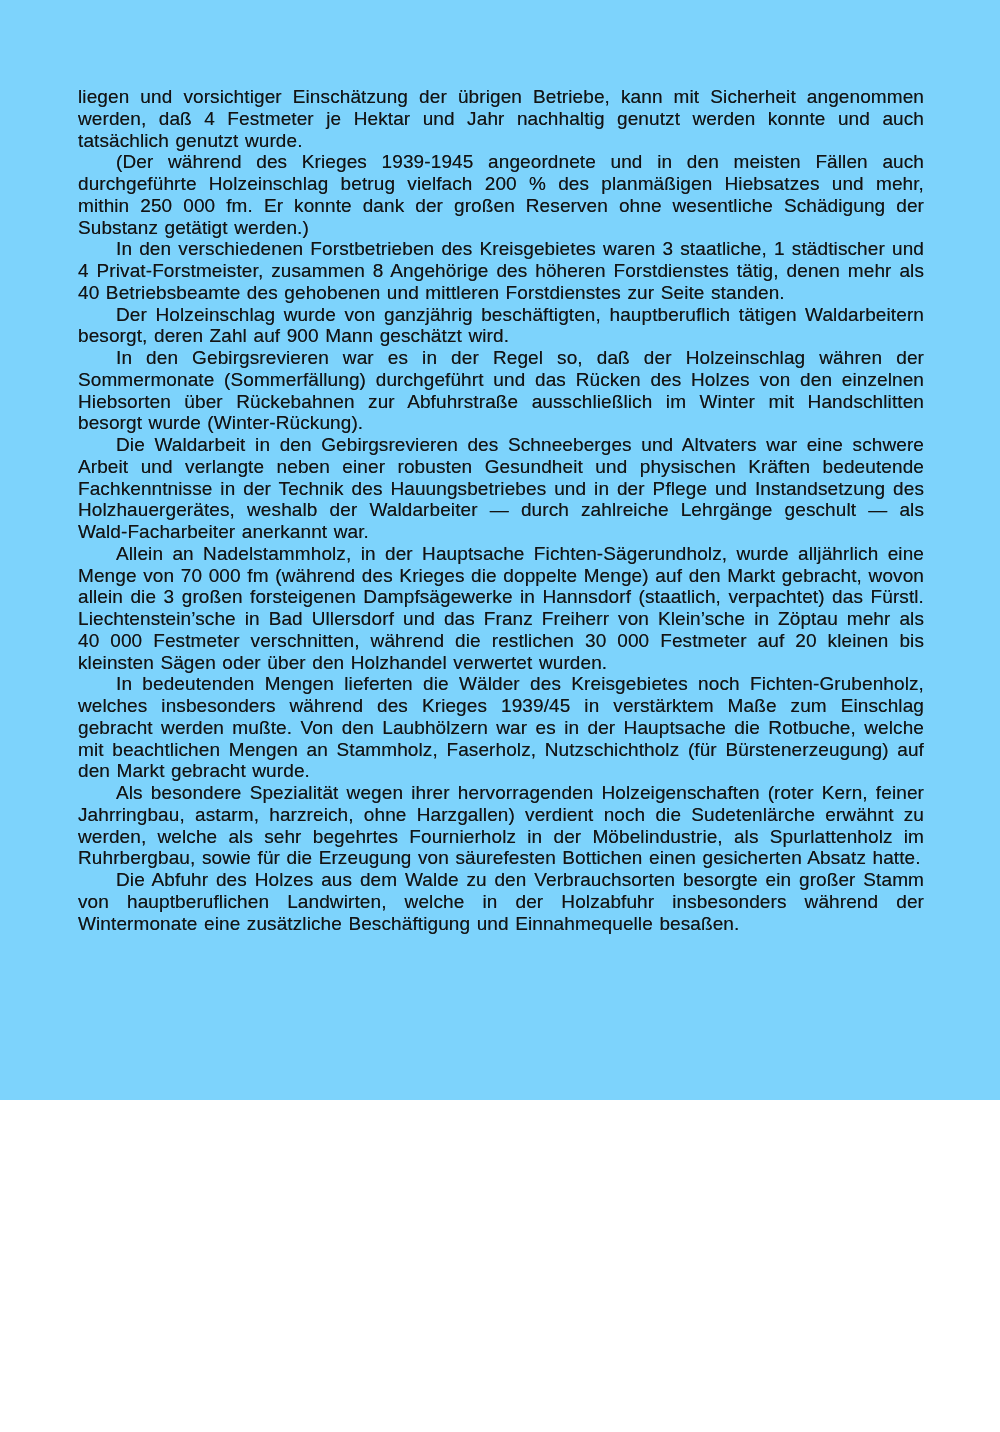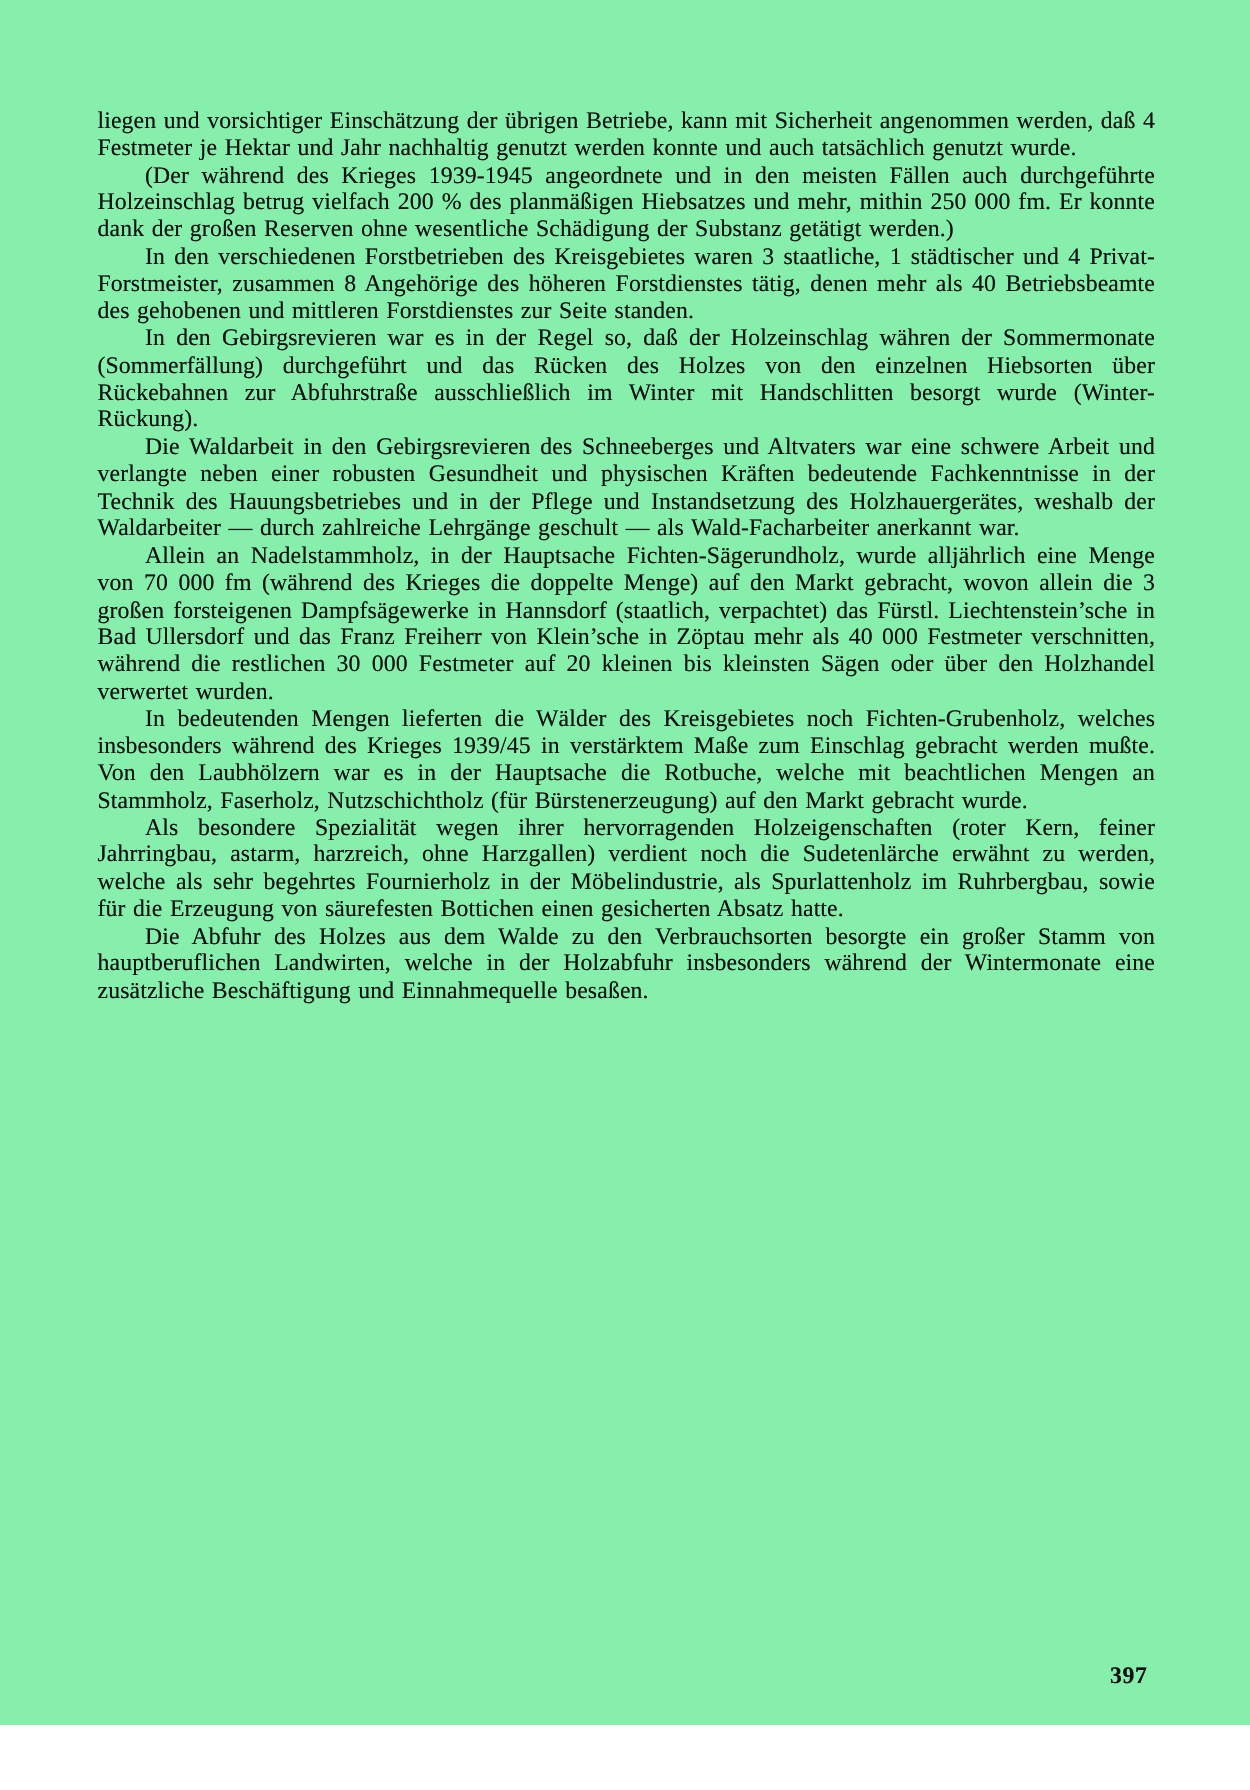--- a/index.html
+++ b/index.html
@@ -3,24 +3,24 @@
 <meta charset="utf-8">
 <style>
   html, body {
     margin: 0;
     padding: 0;
     background: #ffffff;
   }
   .page {
     position: relative;
     width: 1000px;
-    height: 1380px;
-    background: #86efac;
+    height: 1100px;
+    background: #7dd3fc;
     overflow: hidden;
-    font-family: Liberation Serif, serif;
+    font-family: Liberation Sans, sans-serif;
     color: #131313;
   }
   .text-block {
     position: absolute;
     left: 78px;
     top: 86px;
     width: 846px;
     font-size: 19px;
     line-height: 21.75px;
     text-align: justify;
@@ -51,20 +51,21 @@
   }
 </style>
 </head>
 <body>
 
 <div class="page">
   <div class="text-block">
     <p class="cont">liegen und vorsichtiger Einschätzung der übrigen Betriebe, kann mit Sicherheit angenommen werden, daß 4 Festmeter je Hektar und Jahr nachhaltig genutzt werden konnte und auch tatsächlich genutzt wurde.</p>
     <p>(Der während des Krieges 1939-1945 angeordnete und in den meisten Fällen auch durchgeführte Holzeinschlag betrug vielfach 200 % des planmäßigen Hiebsatzes und mehr, mithin 250&nbsp;000 fm. Er konnte dank der großen Reserven ohne wesentliche Schädigung der Substanz getätigt werden.)</p>
     <p>In den verschiedenen Forstbetrieben des Kreisgebietes waren 3 staatliche, 1 städtischer und 4 Privat-Forstmeister, zusammen 8 Angehörige des höheren Forstdienstes tätig, denen mehr als 40 Betriebsbeamte des gehobenen und mittleren Forstdienstes zur Seite standen.</p>
+    <p>Der Holzeinschlag wurde von ganzjährig beschäftigten, hauptberuflich tätigen Waldarbeitern besorgt, deren Zahl auf 900 Mann geschätzt wird.</p>
     <p>In den Gebirgsrevieren war es in der Regel so, daß der Holzeinschlag währen der Sommermonate (Sommerfällung) durchgeführt und das Rücken des Holzes von den einzelnen Hiebsorten über Rückebahnen zur Abfuhrstraße ausschließlich im Winter mit Handschlitten besorgt wurde (Winter-Rückung).</p>
     <p>Die Waldarbeit in den Gebirgsrevieren des Schneeberges und Altvaters war eine schwere Arbeit und verlangte neben einer robusten Gesundheit und physischen Kräften bedeutende Fachkenntnisse in der Technik des Hauungsbetriebes und in der Pflege und Instandsetzung des Holzhauergerätes, weshalb der Waldarbeiter — durch zahlreiche Lehrgänge geschult — als Wald-Facharbeiter anerkannt war.</p>
     <p>Allein an Nadelstammholz, in der Hauptsache Fichten-Sägerundholz, wurde alljährlich eine Menge von 70&nbsp;000 fm (während des Krieges die doppelte Menge) auf den Markt gebracht, wovon allein die 3 großen forsteigenen Dampfsägewerke in Hannsdorf (staatlich, verpachtet) das Fürstl. Liechtenstein’sche in Bad Ullersdorf und das Franz Freiherr von Klein’sche in Zöptau mehr als 40&nbsp;000 Festmeter verschnitten, während die restlichen 30&nbsp;000 Festmeter auf 20 kleinen bis kleinsten Sägen oder über den Holzhandel verwertet wurden.</p>
     <p>In bedeutenden Mengen lieferten die Wälder des Kreisgebietes noch Fichten-Grubenholz, welches insbesonders während des Krieges 1939/45 in verstärktem Maße zum Einschlag gebracht werden mußte. Von den Laubhölzern war es in der Hauptsache die Rotbuche, welche mit beachtlichen Mengen an Stammholz, Faserholz, Nutzschichtholz (für Bürstenerzeugung) auf den Markt gebracht wurde.</p>
     <p>Als besondere Spezialität wegen ihrer hervorragenden Holzeigenschaften (roter Kern, feiner Jahrringbau, astarm, harzreich, ohne Harzgallen) verdient noch die Sudetenlärche erwähnt zu werden, welche als sehr begehrtes Fournierholz in der Möbelindustrie, als Spurlattenholz im Ruhrbergbau, sowie für die Erzeugung von säurefesten Bottichen einen gesicherten Absatz hatte.</p>
     <p>Die Abfuhr des Holzes aus dem Walde zu den Verbrauchsorten besorgte ein großer Stamm von hauptberuflichen Landwirten, welche in der Holzabfuhr insbesonders während der Wintermonate eine zusätzliche Beschäftigung und Einnahmequelle besaßen.</p>
   </div>
   <div class="page-number">397</div>
 </div>
 

